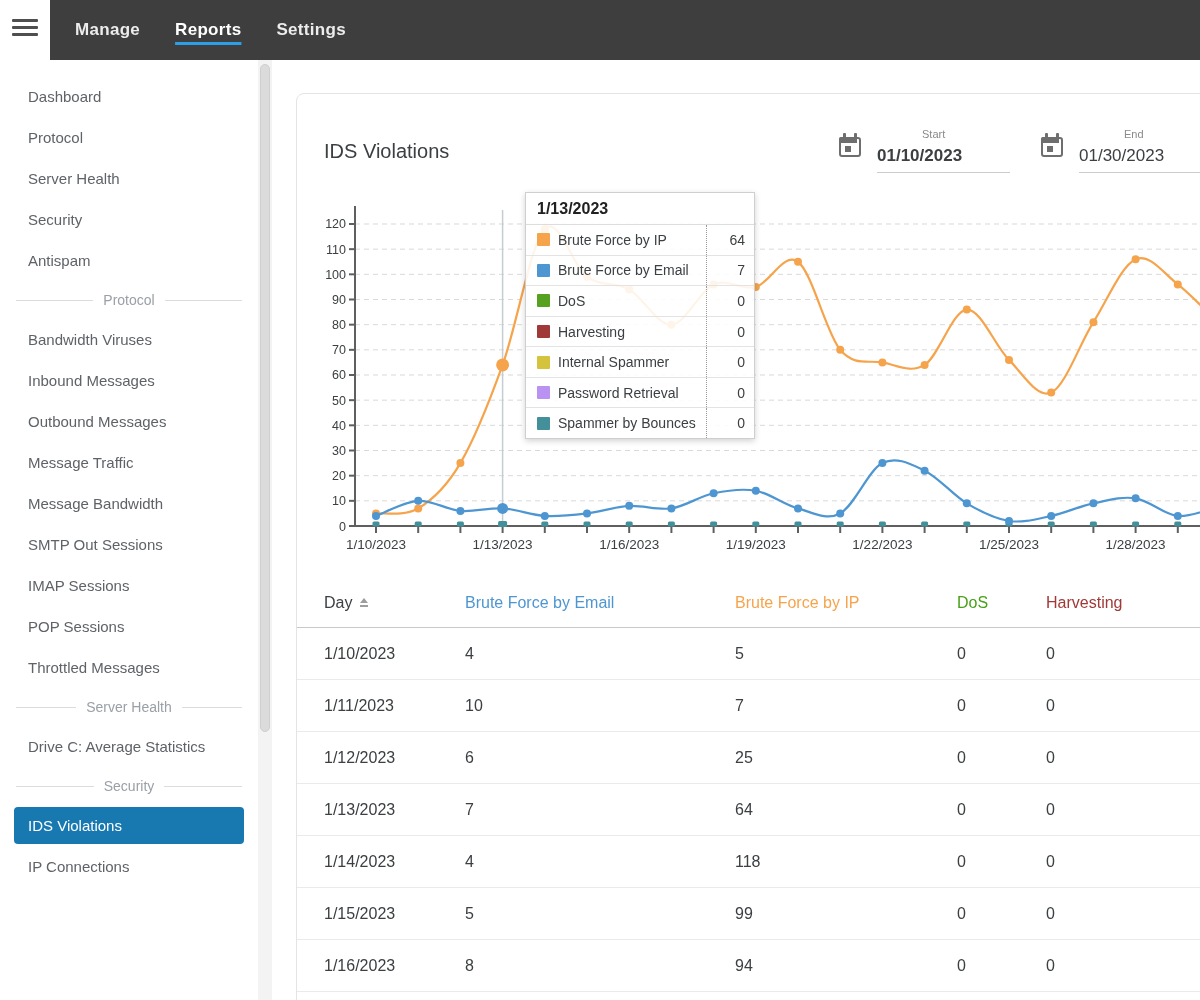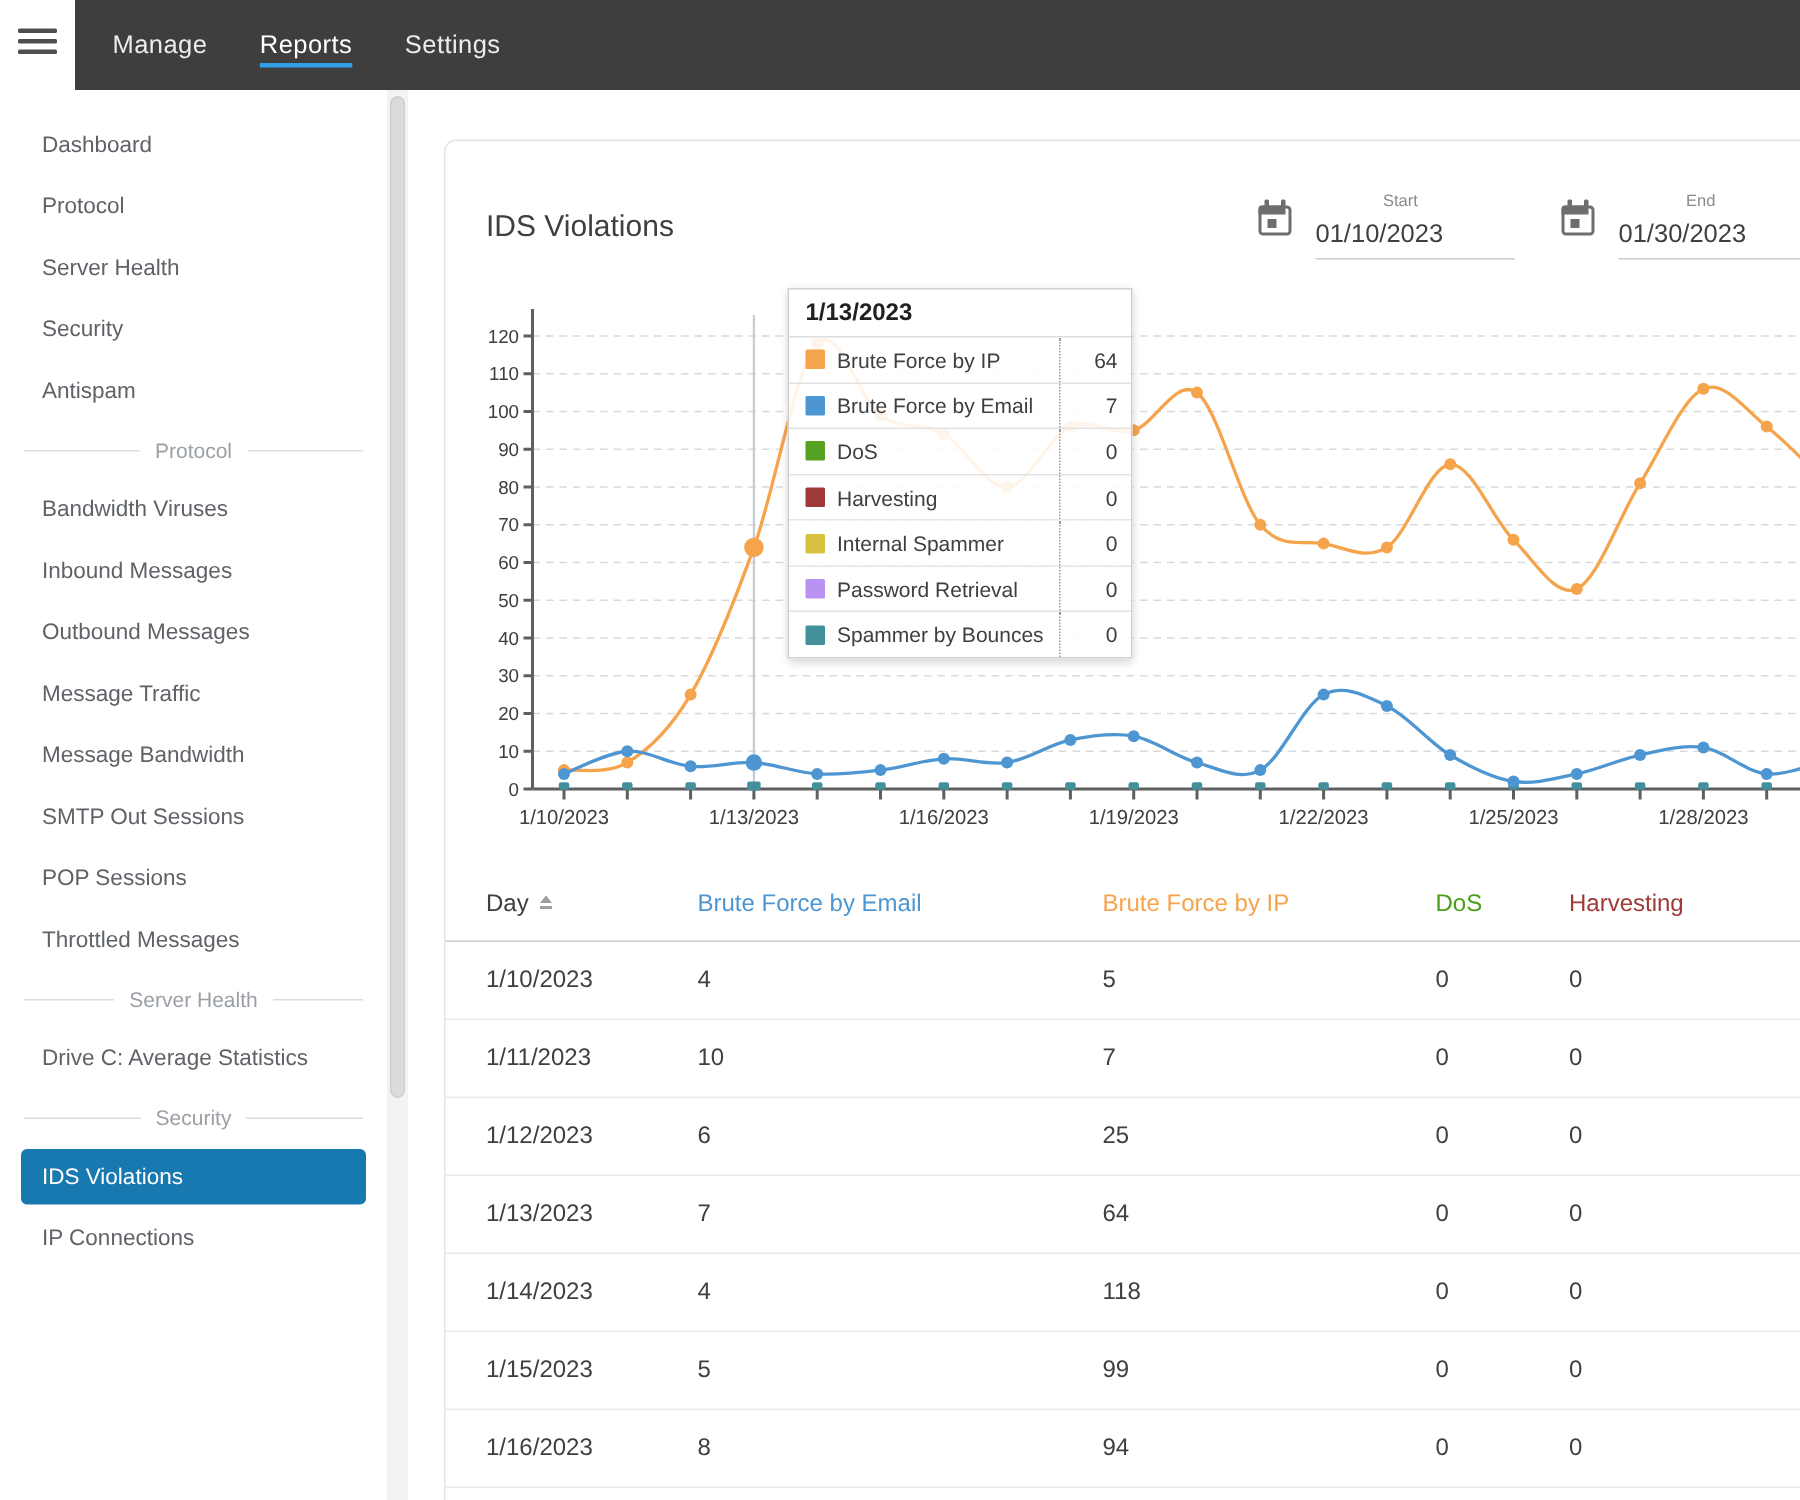--- a/index.html
+++ b/index.html
@@ -4,21 +4,21 @@
 <style>
   html,body{margin:0;padding:0;background:#fff;}
   #page{position:relative;width:1200px;height:1000px;overflow:hidden;background:#fff;
         font-family:"Liberation Sans",sans-serif;color:#3C4043;}
 
   
   .hamburger{position:absolute;left:12px;top:19px;width:26px;height:22px;cursor:pointer;}
   .hamburger i{display:block;width:26px;height:3px;background:#4F4F4F;margin-bottom:4px;border-radius:1px;}
   .topbar{position:absolute;left:50px;top:0;width:1150px;height:60px;background:#3E3E3E;
           display:flex;align-items:center;gap:35px;padding-left:25px;box-sizing:border-box;}
-  .nav-item{font-size:17px;color:#ECECEC;letter-spacing:.3px;cursor:pointer;}
+  .nav-item{font-size:17px;color:#ECECEC;letter-spacing:.3px;cursor:pointer;font-weight:bold;}
   .nav-item.active{color:#FFFFFF;text-decoration:underline;text-decoration-thickness:3px;
           text-underline-offset:7px;}
 
   
   .sidebar{position:absolute;left:0;top:60px;width:258px;height:814px;background:#fff;
            padding-top:16px;box-sizing:border-box;}
   .side-item{height:41px;display:flex;align-items:center;padding-left:28px;font-size:15px;
              color:#5F6368;cursor:pointer;}
   .side-item.sel{background:#1878B0;color:#fff;border-radius:4px;margin:2px 14px;height:37px;
              padding-left:14px;}
@@ -121,20 +121,23 @@
       <div class="side-item">
         <span>Message Traffic</span>
       </div>
       <div class="side-item">
         <span>Message Bandwidth</span>
       </div>
       <div class="side-item">
         <span>SMTP Out Sessions</span>
       </div>
       <div class="side-item">
+        <span>IMAP Sessions</span>
+      </div>
+      <div class="side-item">
         <span>POP Sessions</span>
       </div>
       <div class="side-item">
         <span>Throttled Messages</span>
       </div>
       <div class="side-divider">
         <i></i>
         <span>Server Health</span>
         <i></i>
       </div>
@@ -160,21 +163,21 @@
   <div class="card"></div>
   <div class="page-title">IDS Violations</div>
 
   <div class="cal" style="left:839px;top:137px;">
     <span class="top"></span>
       <span class="ring1"></span>
       <span class="ring2"></span>
       <span class="sq"></span>
     </div>
   <div class="dp-label" style="left:878px;top:128px;">Start</div>
-  <div class="dp-value" style="left:877px;top:146px;">01/10/2023</div>
+  <div class="dp-value" style="left:877px;top:146px;font-weight:bold;">01/10/2023</div>
   <div class="dp-line" style="left:877px;top:172px;width:133px;"></div>
 
   <div class="cal" style="left:1041px;top:137px;">
     <span class="top"></span>
       <span class="ring1"></span>
       <span class="ring2"></span>
       <span class="sq"></span>
     </div>
   <div class="dp-label" style="left:1080px;top:128px;">End</div>
   <div class="dp-value" style="left:1079px;top:146px;">01/30/2023</div>

